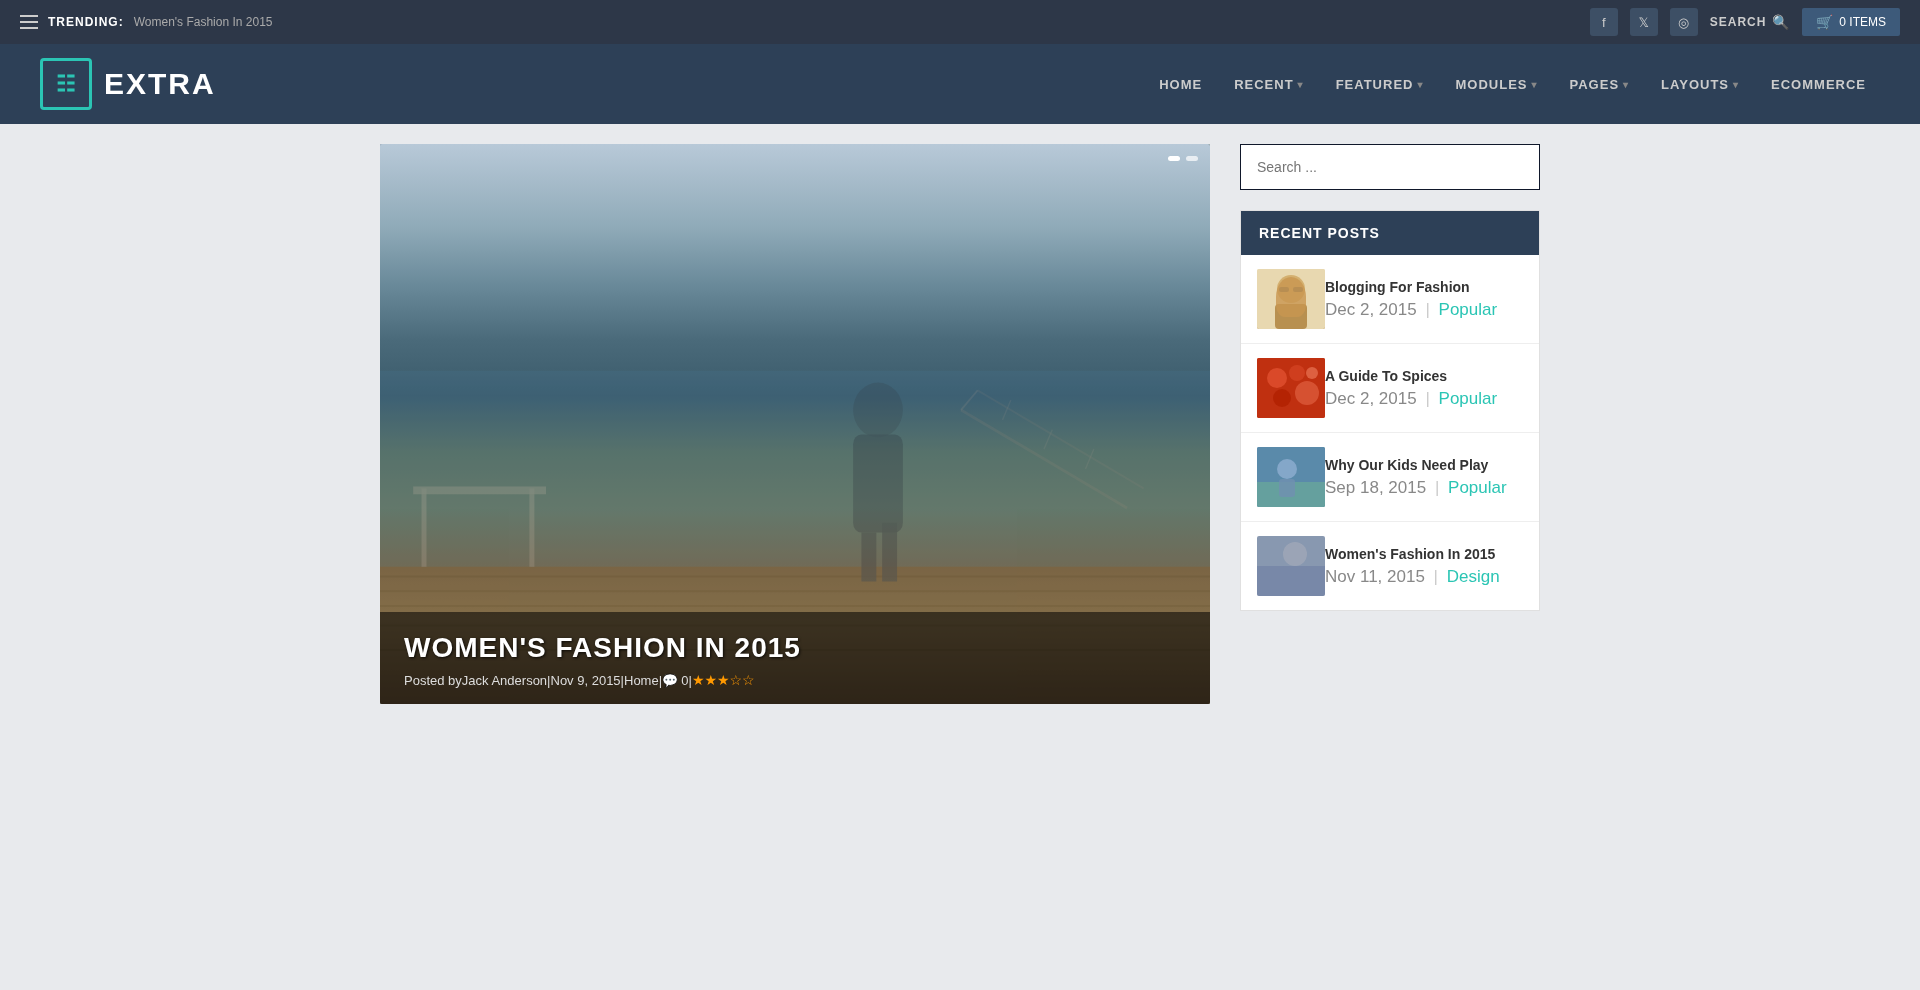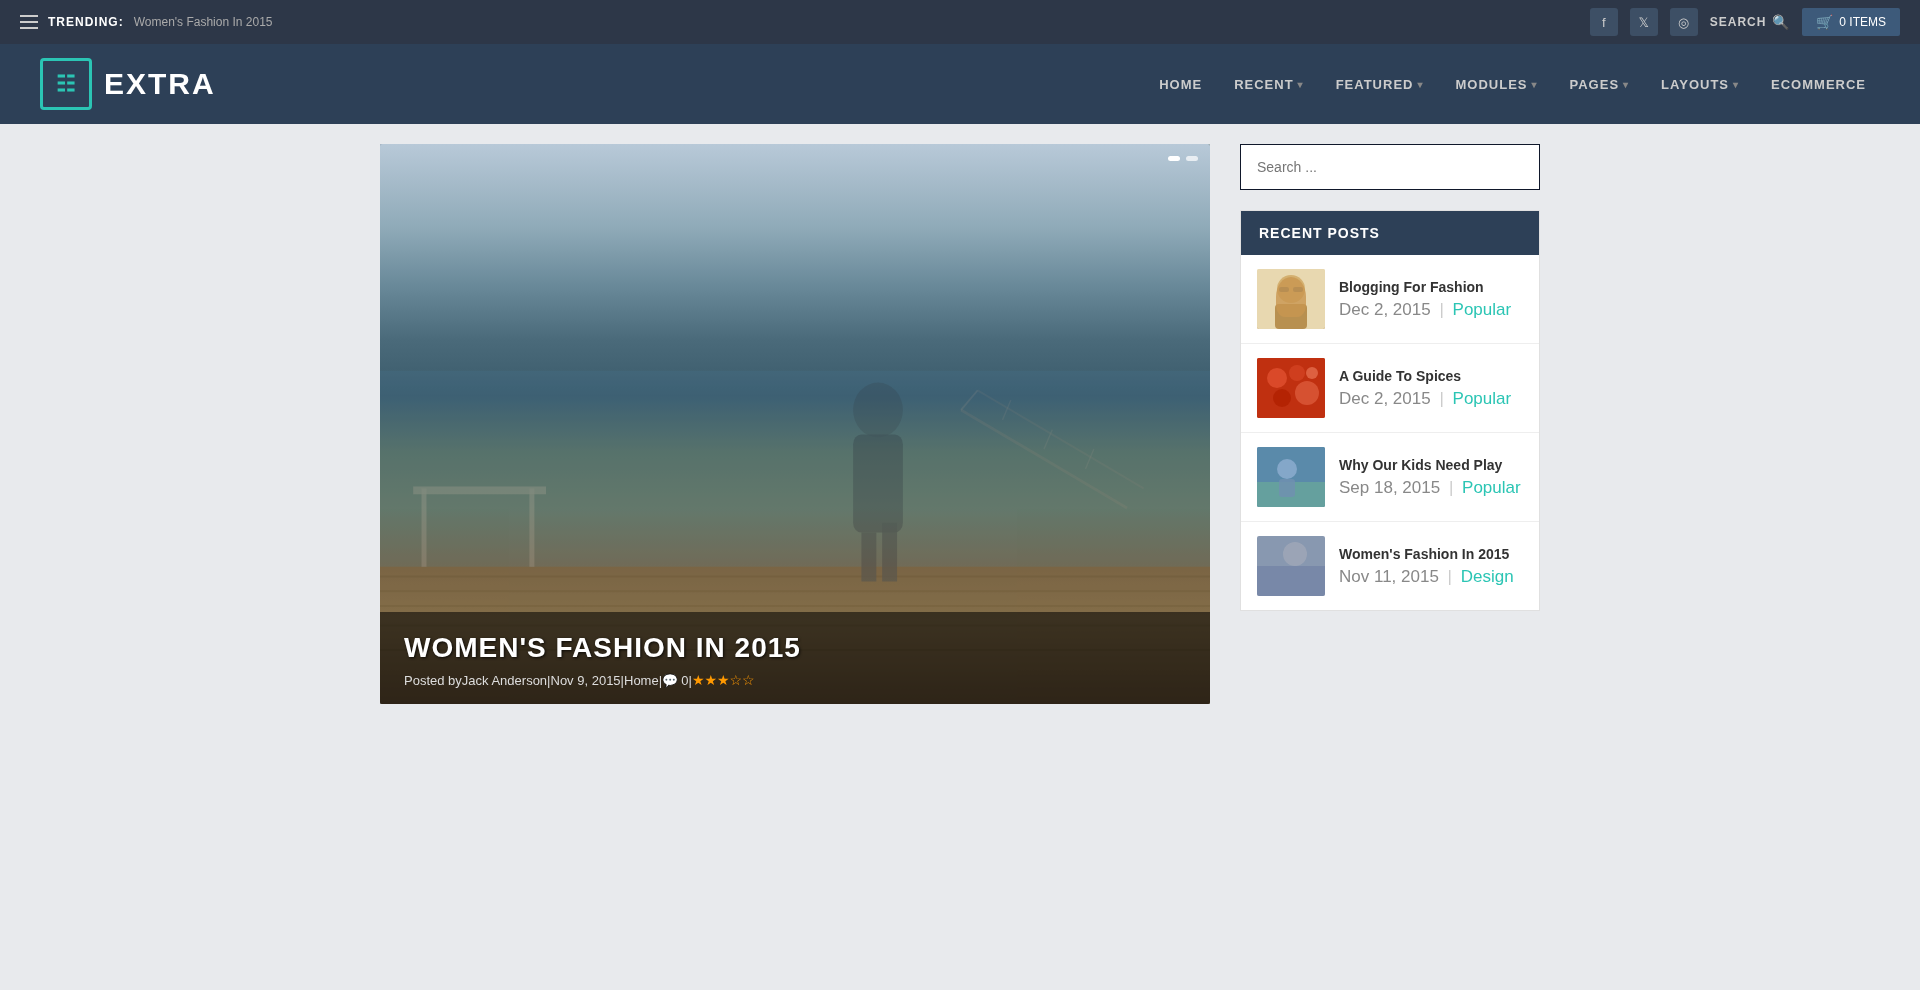--- a/index.html
+++ b/index.html
@@ -164,21 +164,21 @@
       color: #fff;
       padding: 14px 18px;
       font-size: 14px;
       font-weight: bold;
       letter-spacing: 1px;
       text-transform: uppercase;
     }
     .post-item {
       display: flex;
       align-items: center;
-      gap: 14px;
+      gap: 0;
       padding: 14px 16px;
       border-bottom: 1px solid #eee;
       cursor: pointer;
     }
     .post-item:last-child { border-bottom: none; }
     .post-thumb {
       width: 68px;
       height: 60px;
       flex-shrink: 0;
       border-radius: 2px;

